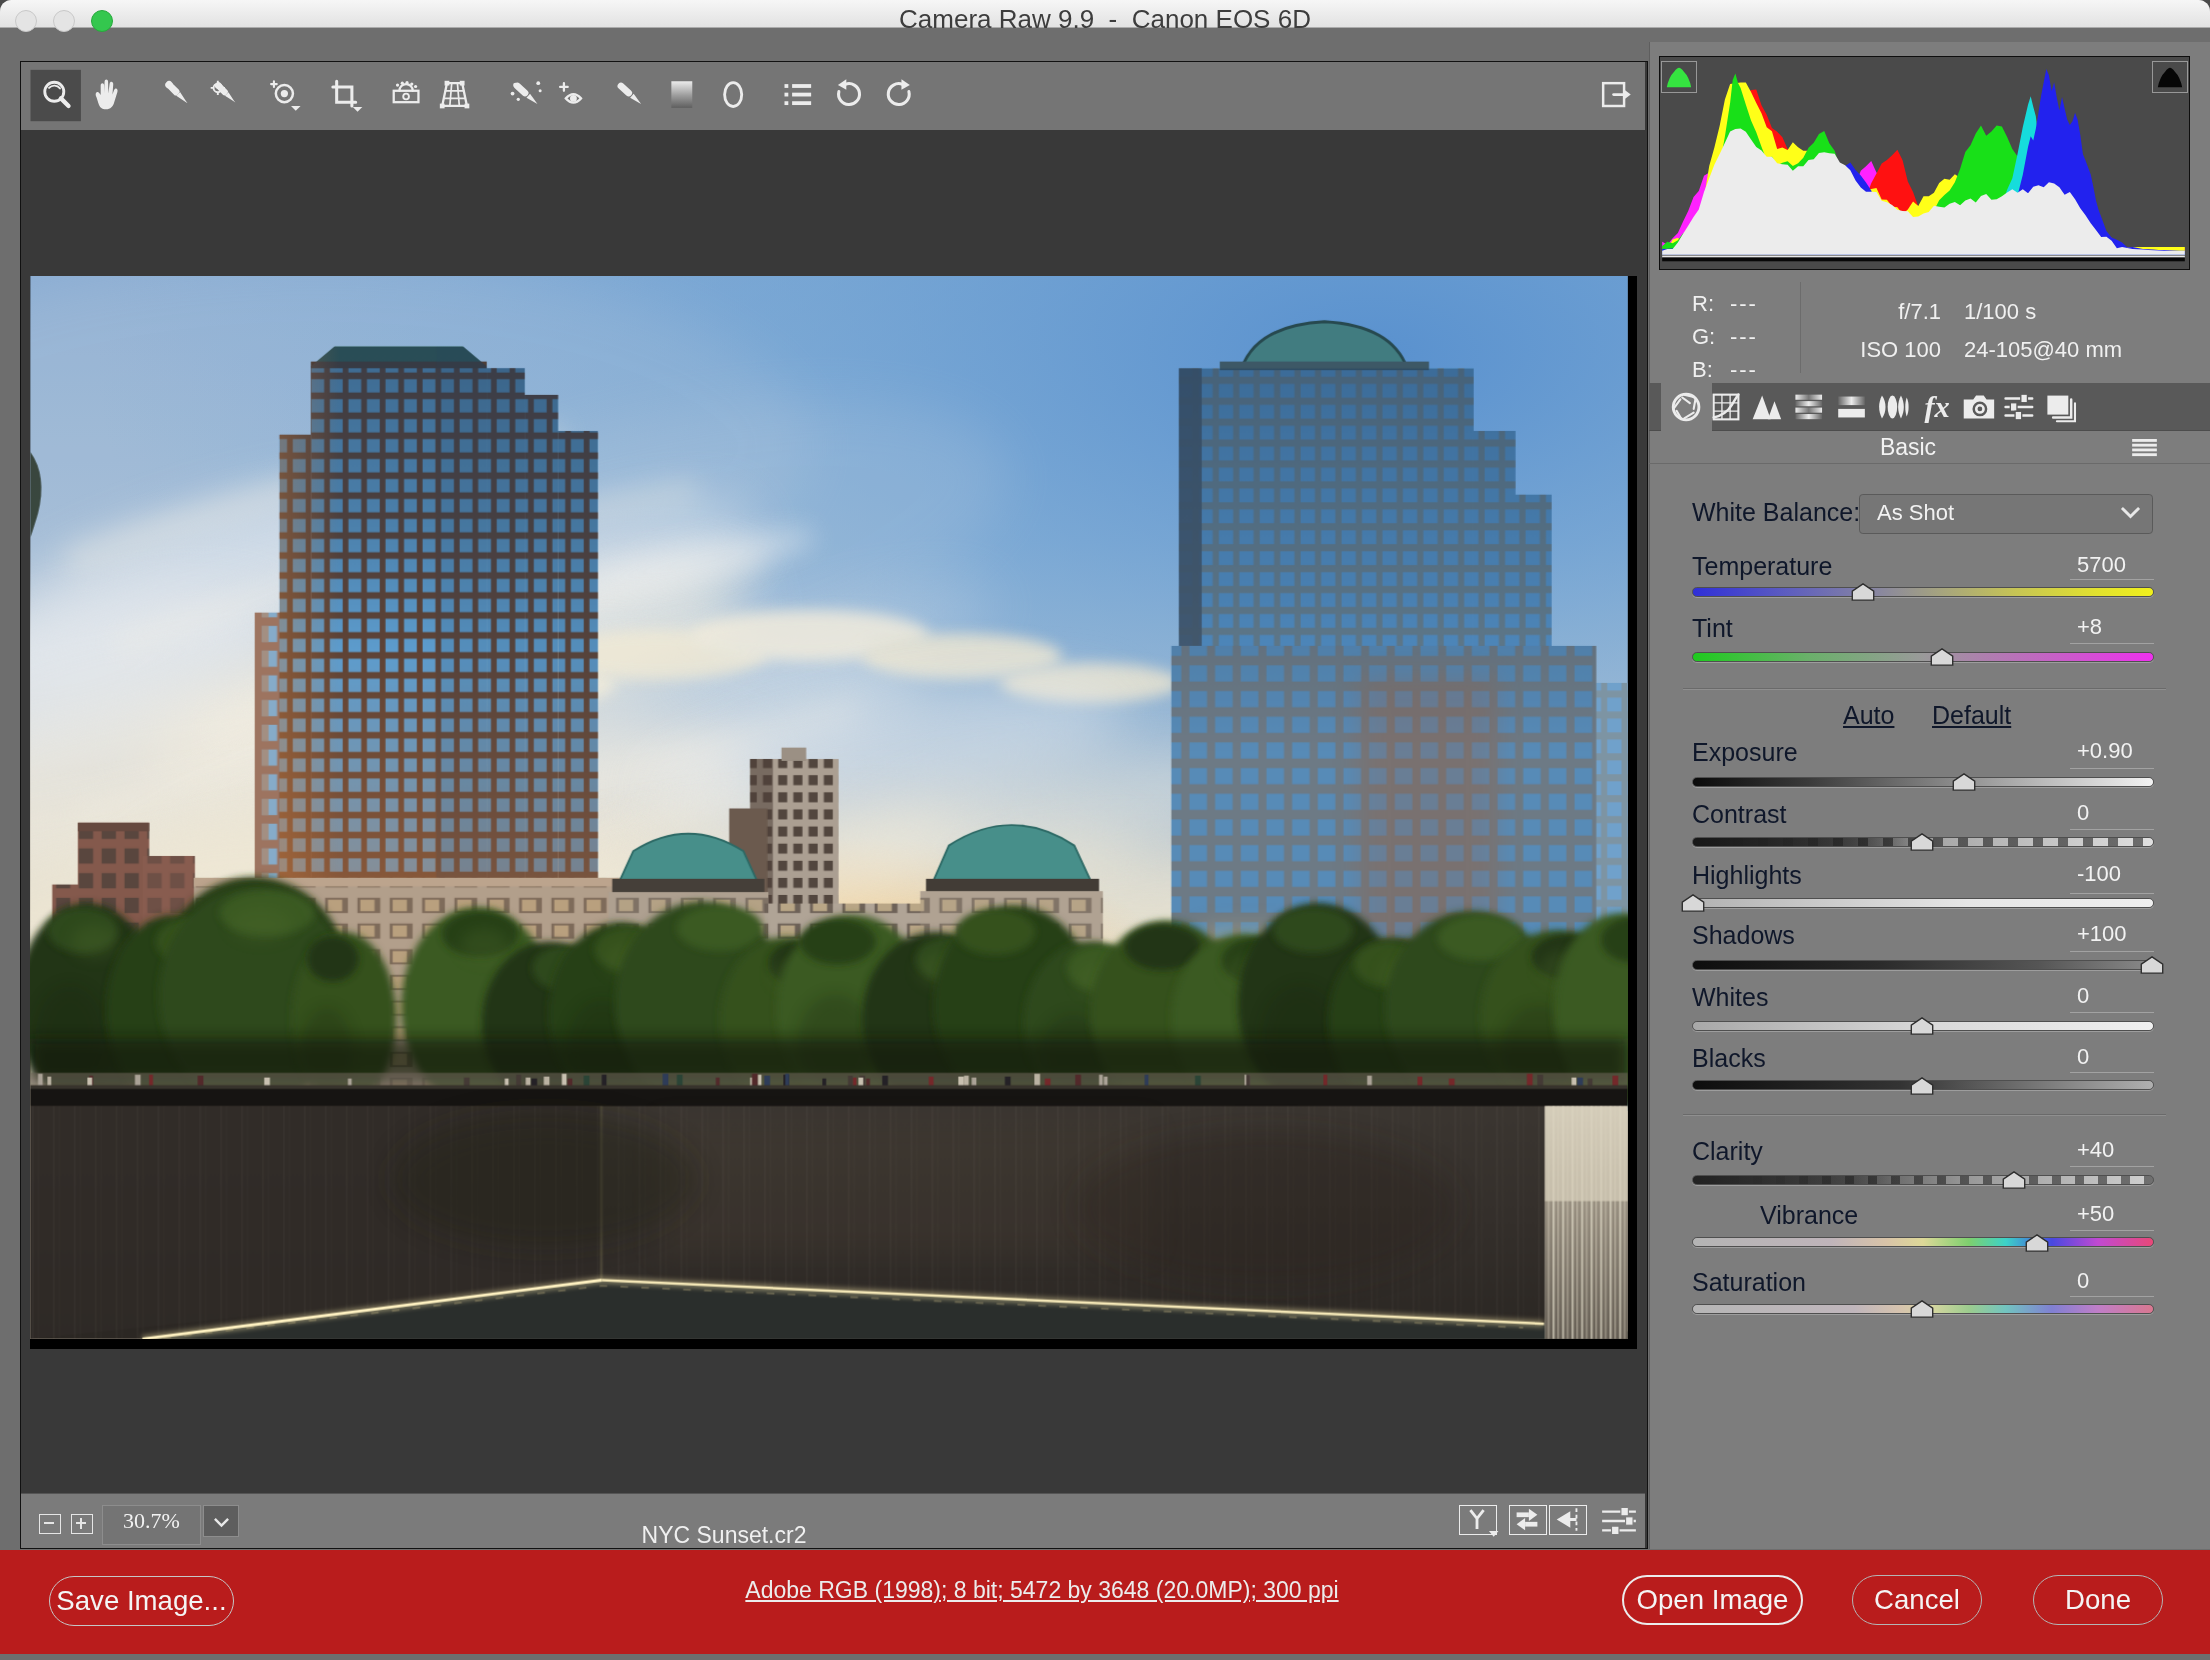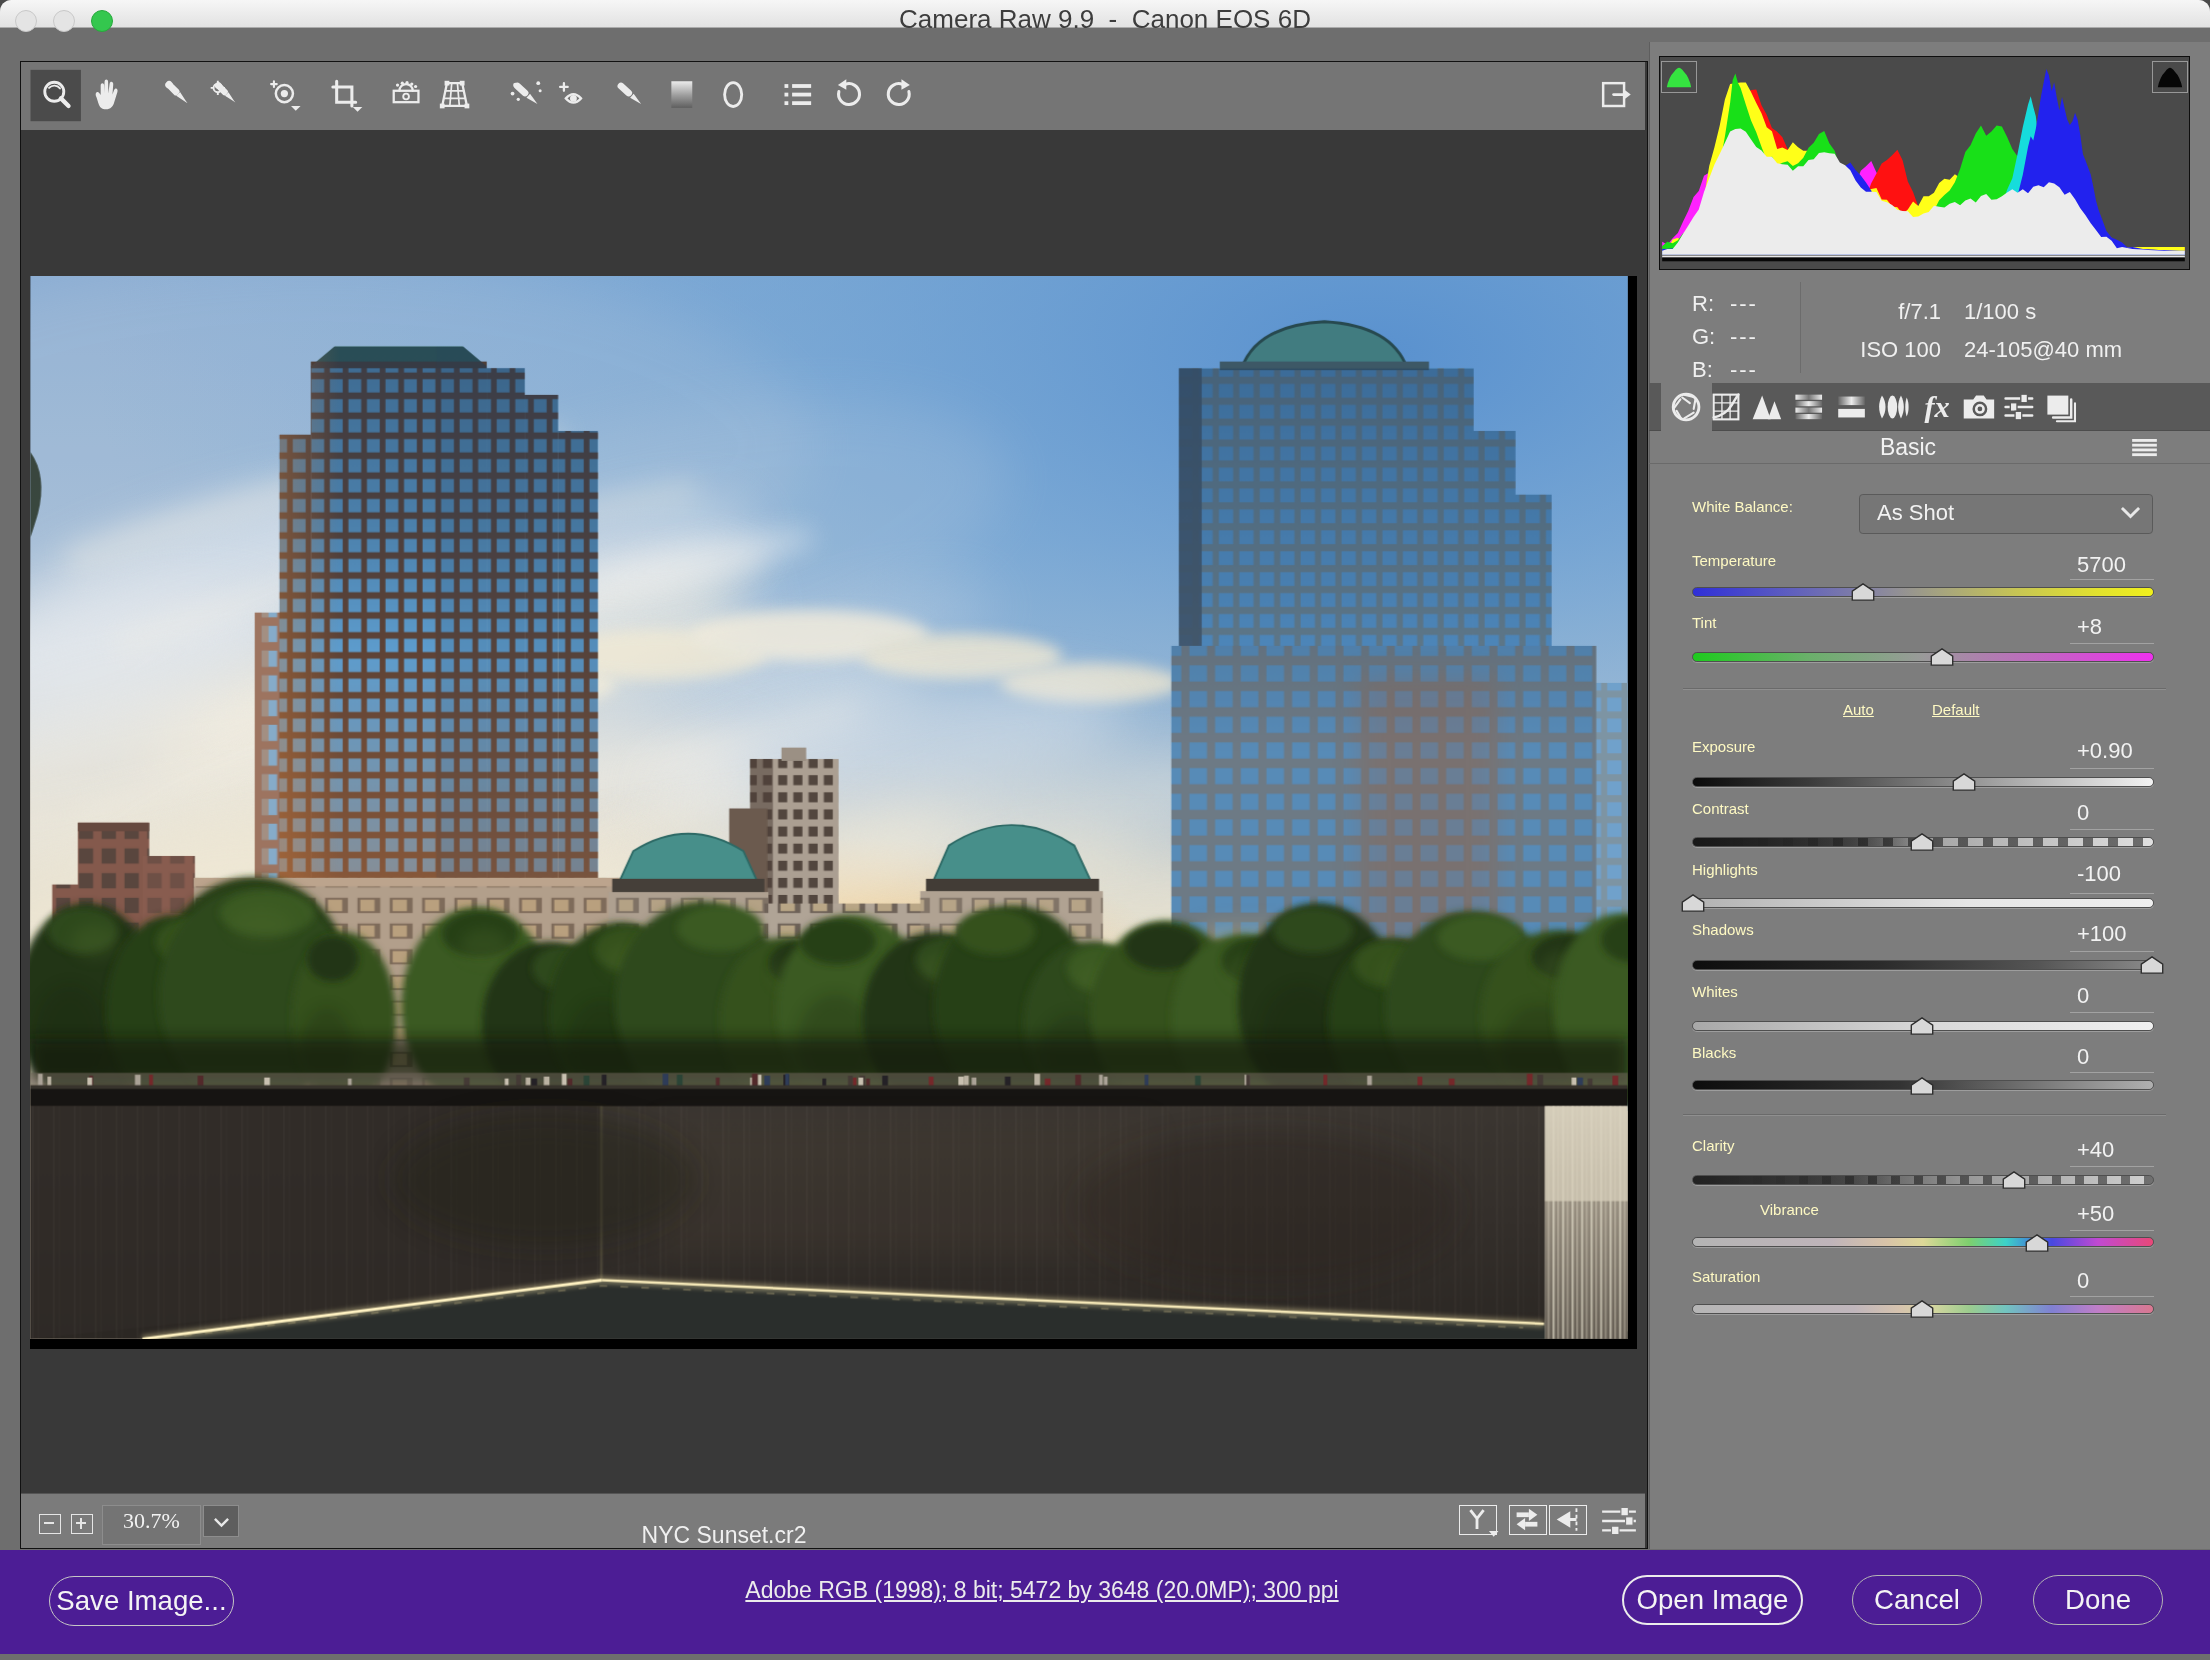--- a/index.html
+++ b/index.html
@@ -10,23 +10,23 @@
     background:linear-gradient(#f6f6f6,#e2e2e2); border-bottom:1.9px solid #ababab; }
   #title { position:absolute; left:0; top:0; width:100%; text-align:center; line-height:38px;
     font-size:26px; color:#3d3d3d; font-weight:500; }
   .tl { position:absolute; top:9.5px; width:22px; height:22px; border-radius:50%; }
   #viewer { position:absolute; left:20px; top:61px; width:1628px; height:1488px;
     background:#393939; border:1.9px solid #111; }
   #toolbar { position:absolute; left:0; top:0; width:1624px; height:68px; background:#757575; }
   #statusbar { position:absolute; left:0; bottom:0; width:1624px; height:55px; background:#7b7b7b; border-top:1px solid #555; }
   #photo { position:absolute; left:30px; top:276px; width:1607px; height:1073px; background:#000; }
   #panel { position:absolute; left:1649px; top:42px; width:561px; height:1507px; background:#7d7d7d; border-left:1px solid #5e5e5e; }
-  #bottombar { position:absolute; left:0; top:1550px; width:2210px; height:104px; background:#4c1d95; }
+  #bottombar { position:absolute; left:0; top:1550px; width:2210px; height:104px; background:#b91c1c; }
   .btn { position:absolute; border-radius:26px; color:#f4f4f4; text-align:center; font-size:27.6px; }
-  .panlabel { position:absolute; color:#fef9c3; font-size:15px; }
+  .panlabel { position:absolute; color:#0f172a; font-size:25px; }
   .panval { position:absolute; color:#f2f2f2; font-size:22px; }
   .vline { position:absolute; width:84px; border-bottom:1.9px solid #a2a2a2; }
   .track { position:absolute; left:1692px; width:462px; height:9.5px; border-radius:4.8px;
     border:1px solid #4f4f4f; box-shadow:0 1px 0 rgba(255,255,255,0.25); }
   .thumb { position:absolute; width:24px; height:18px; }
   .sep { position:absolute; left:1683px; width:483px; border-top:1px solid #6a6a6a; border-bottom:1px solid #8f8f8f;}
 </style>
 </head>
 <body>
 <div id="win">

